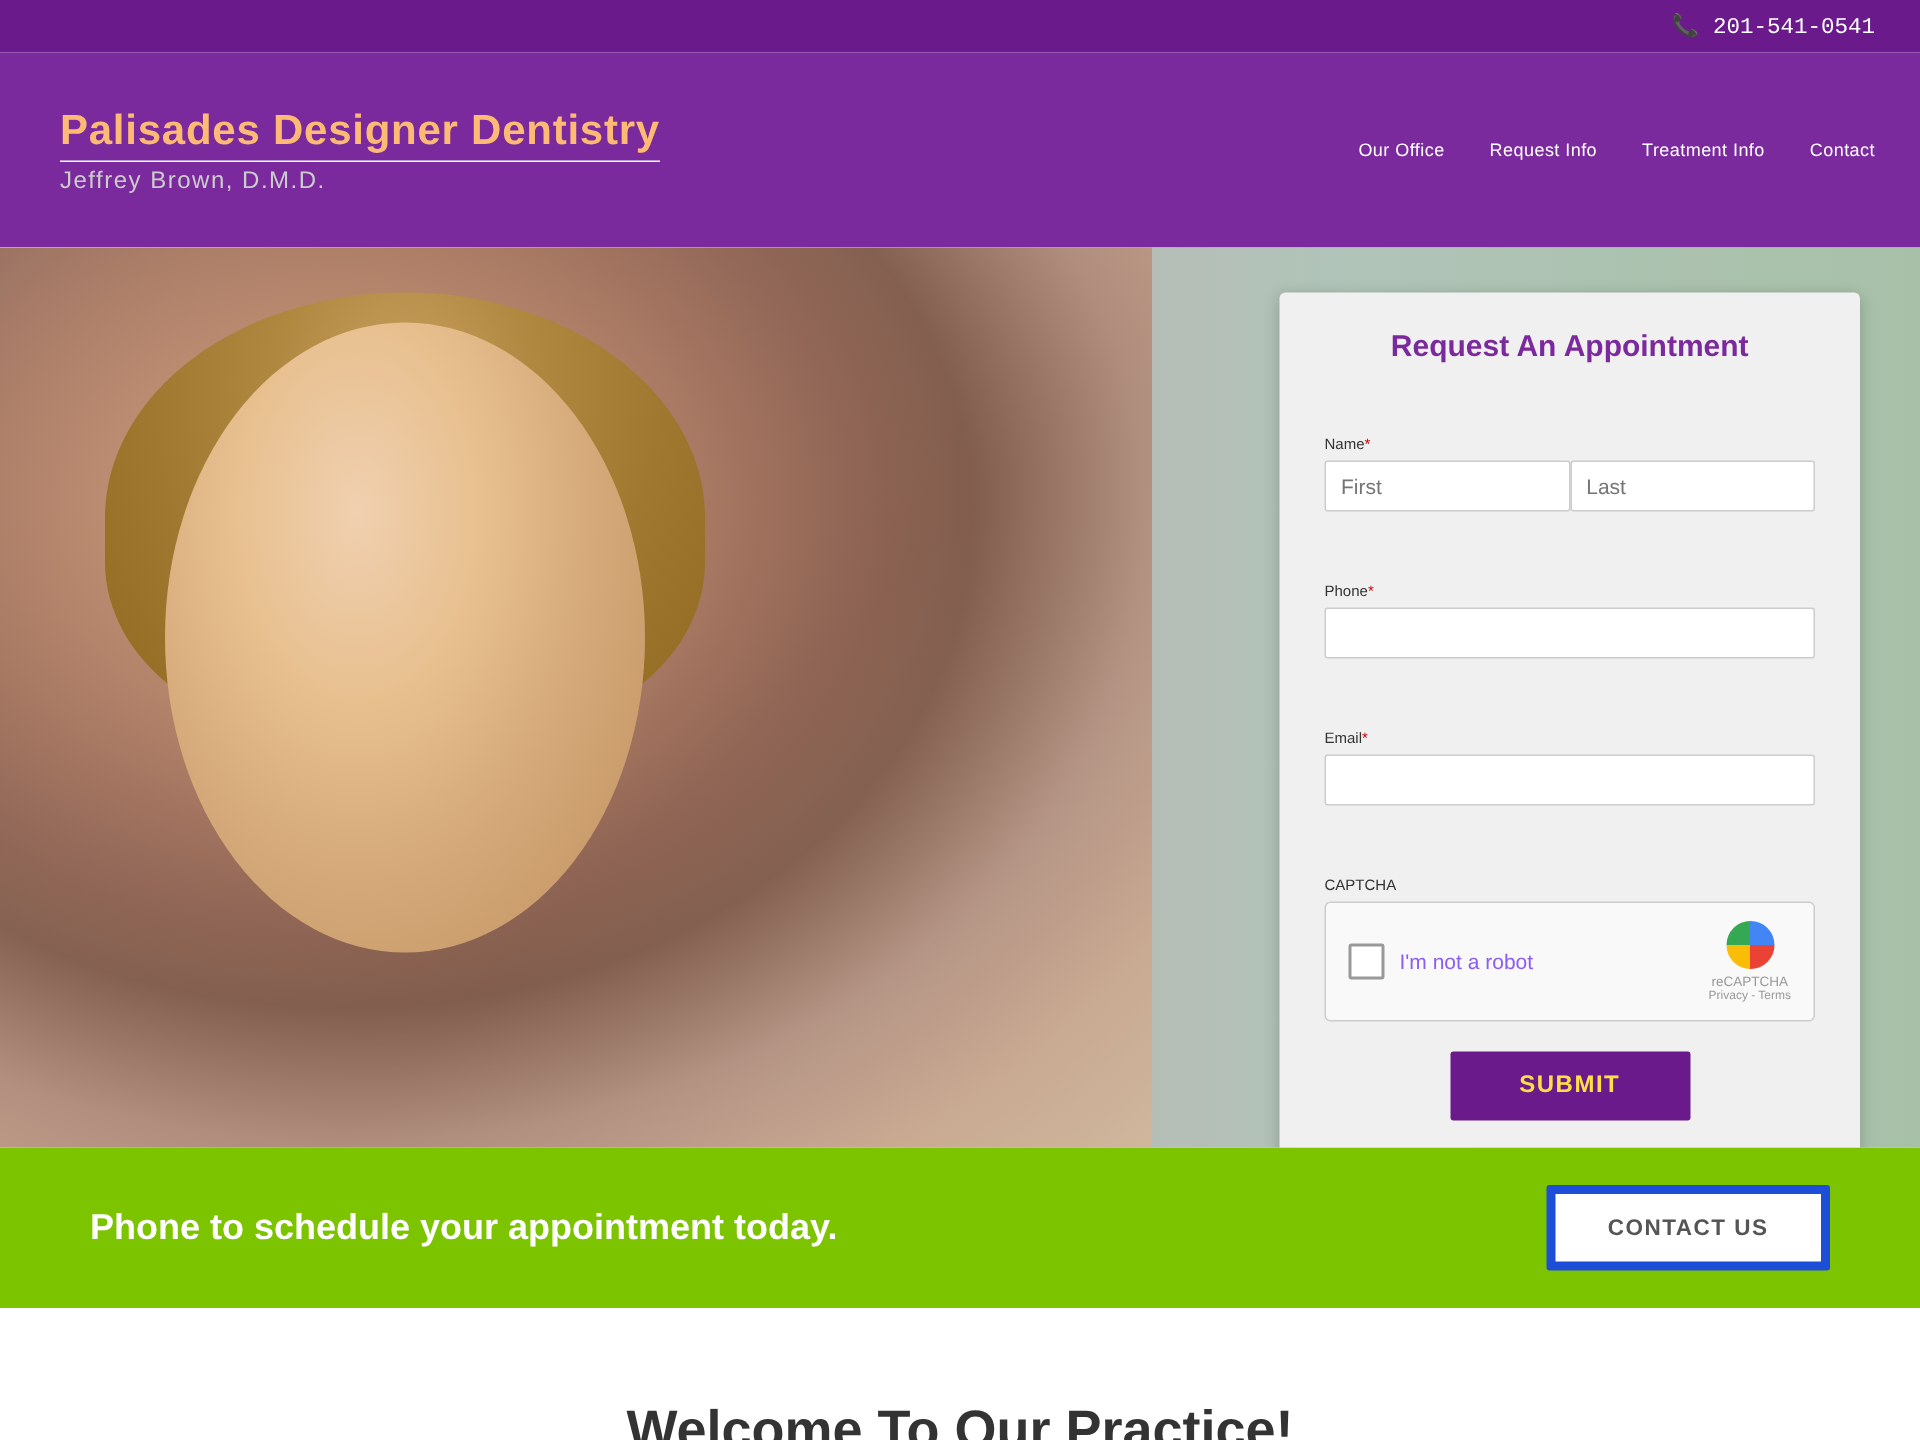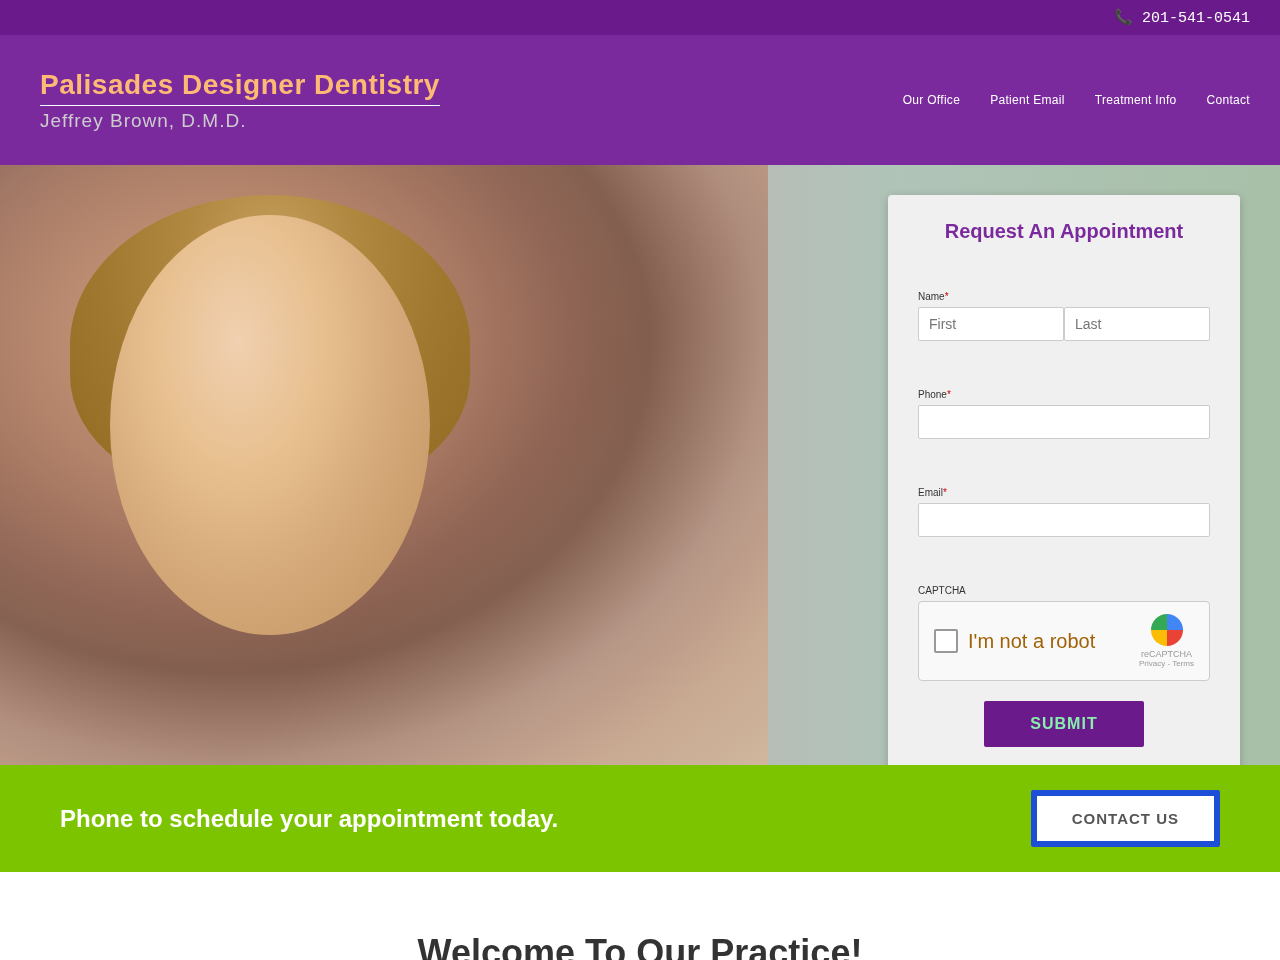--- a/index.html
+++ b/index.html
@@ -31,21 +31,21 @@
       font-weight: bold;
       letter-spacing: 0.5px;
     }
     .logo-underline {
       border: none;
       border-top: 1px solid #fff;
       margin: 4px 0;
     }
     .logo-sub {
       color: #ccc;
-      font-size: 19px;
+      font-size: 16px;
       letter-spacing: 1px;
     }
     nav { display: flex; gap: 30px; align-items: center; }
     nav a {
       color: #fff;
       text-decoration: none;
       font-size: 12px;
       font-weight: 500;
       letter-spacing: 0.3px;
       padding: 5px 0;
@@ -101,21 +101,21 @@
       background: radial-gradient(ellipse at 50% 20%, #c8a060 0%, #b08840 30%, #a07830 60%, #906820 100%);
       border-radius: 50% 50% 40% 40%;
       z-index: 0;
     }
 
     
     .form-container {
       position: absolute;
       top: 30px;
       right: 40px;
-      width: 352px;
+      width: 387px;
       background: #f0f0f0;
       border-radius: 4px;
       padding: 25px 30px 30px;
       box-shadow: 0 2px 10px rgba(0,0,0,0.2);
     }
     .form-title {
       color: #7b2a9e;
       font-size: 20px;
       font-weight: bold;
       text-align: center;
@@ -152,33 +152,33 @@
       justify-content: space-between;
     }
     .captcha-left { display: flex; align-items: center; gap: 10px; }
     .captcha-checkbox {
       width: 24px; height: 24px;
       border: 2px solid #999;
       border-radius: 2px;
       background: #fff;
       cursor: pointer;
     }
-    .captcha-text { font-size: 20px; color: #a16207; }
+    .captcha-text { font-size: 14px; color: #8b5cf6; }
     .captcha-right { text-align: center; }
     .captcha-logo {
       width: 32px; height: 32px;
       background: conic-gradient(#4285f4 0deg 90deg, #ea4335 90deg 180deg, #fbbc05 180deg 270deg, #34a853 270deg 360deg);
       border-radius: 50%;
       margin: 0 auto 3px;
     }
     .captcha-brand { font-size: 9px; color: #999; }
     .captcha-links { font-size: 8px; color: #999; }
     .submit-btn {
       background: #6a1a8a;
-      color: #86efac;
+      color: #fde047;
       border: none;
       padding: 14px 30px;
       font-size: 16px;
       font-weight: bold;
       letter-spacing: 1px;
       cursor: pointer;
       display: block;
       margin: 20px auto 0;
       border-radius: 2px;
       width: 160px;
@@ -231,21 +231,21 @@
 </div>
 
 <header>
   <div class="logo-area">
     <div class="logo-name">Palisades Designer Dentistry</div>
     <hr class="logo-underline">
     <div class="logo-sub">Jeffrey Brown, D.M.D.</div>
   </div>
   <nav>
     <a href="#">Our Office</a>
-    <a href="#">Patient Email</a>
+    <a href="#">Request Info</a>
     <a href="#">Treatment Info</a>
     <a href="#">Contact</a>
   </nav>
 </header>
 
 <div class="hero">
   <div class="hero-bg"></div>
   <div class="hero-portrait"></div>
   <div class="face-container">
     <div class="hair"></div>

